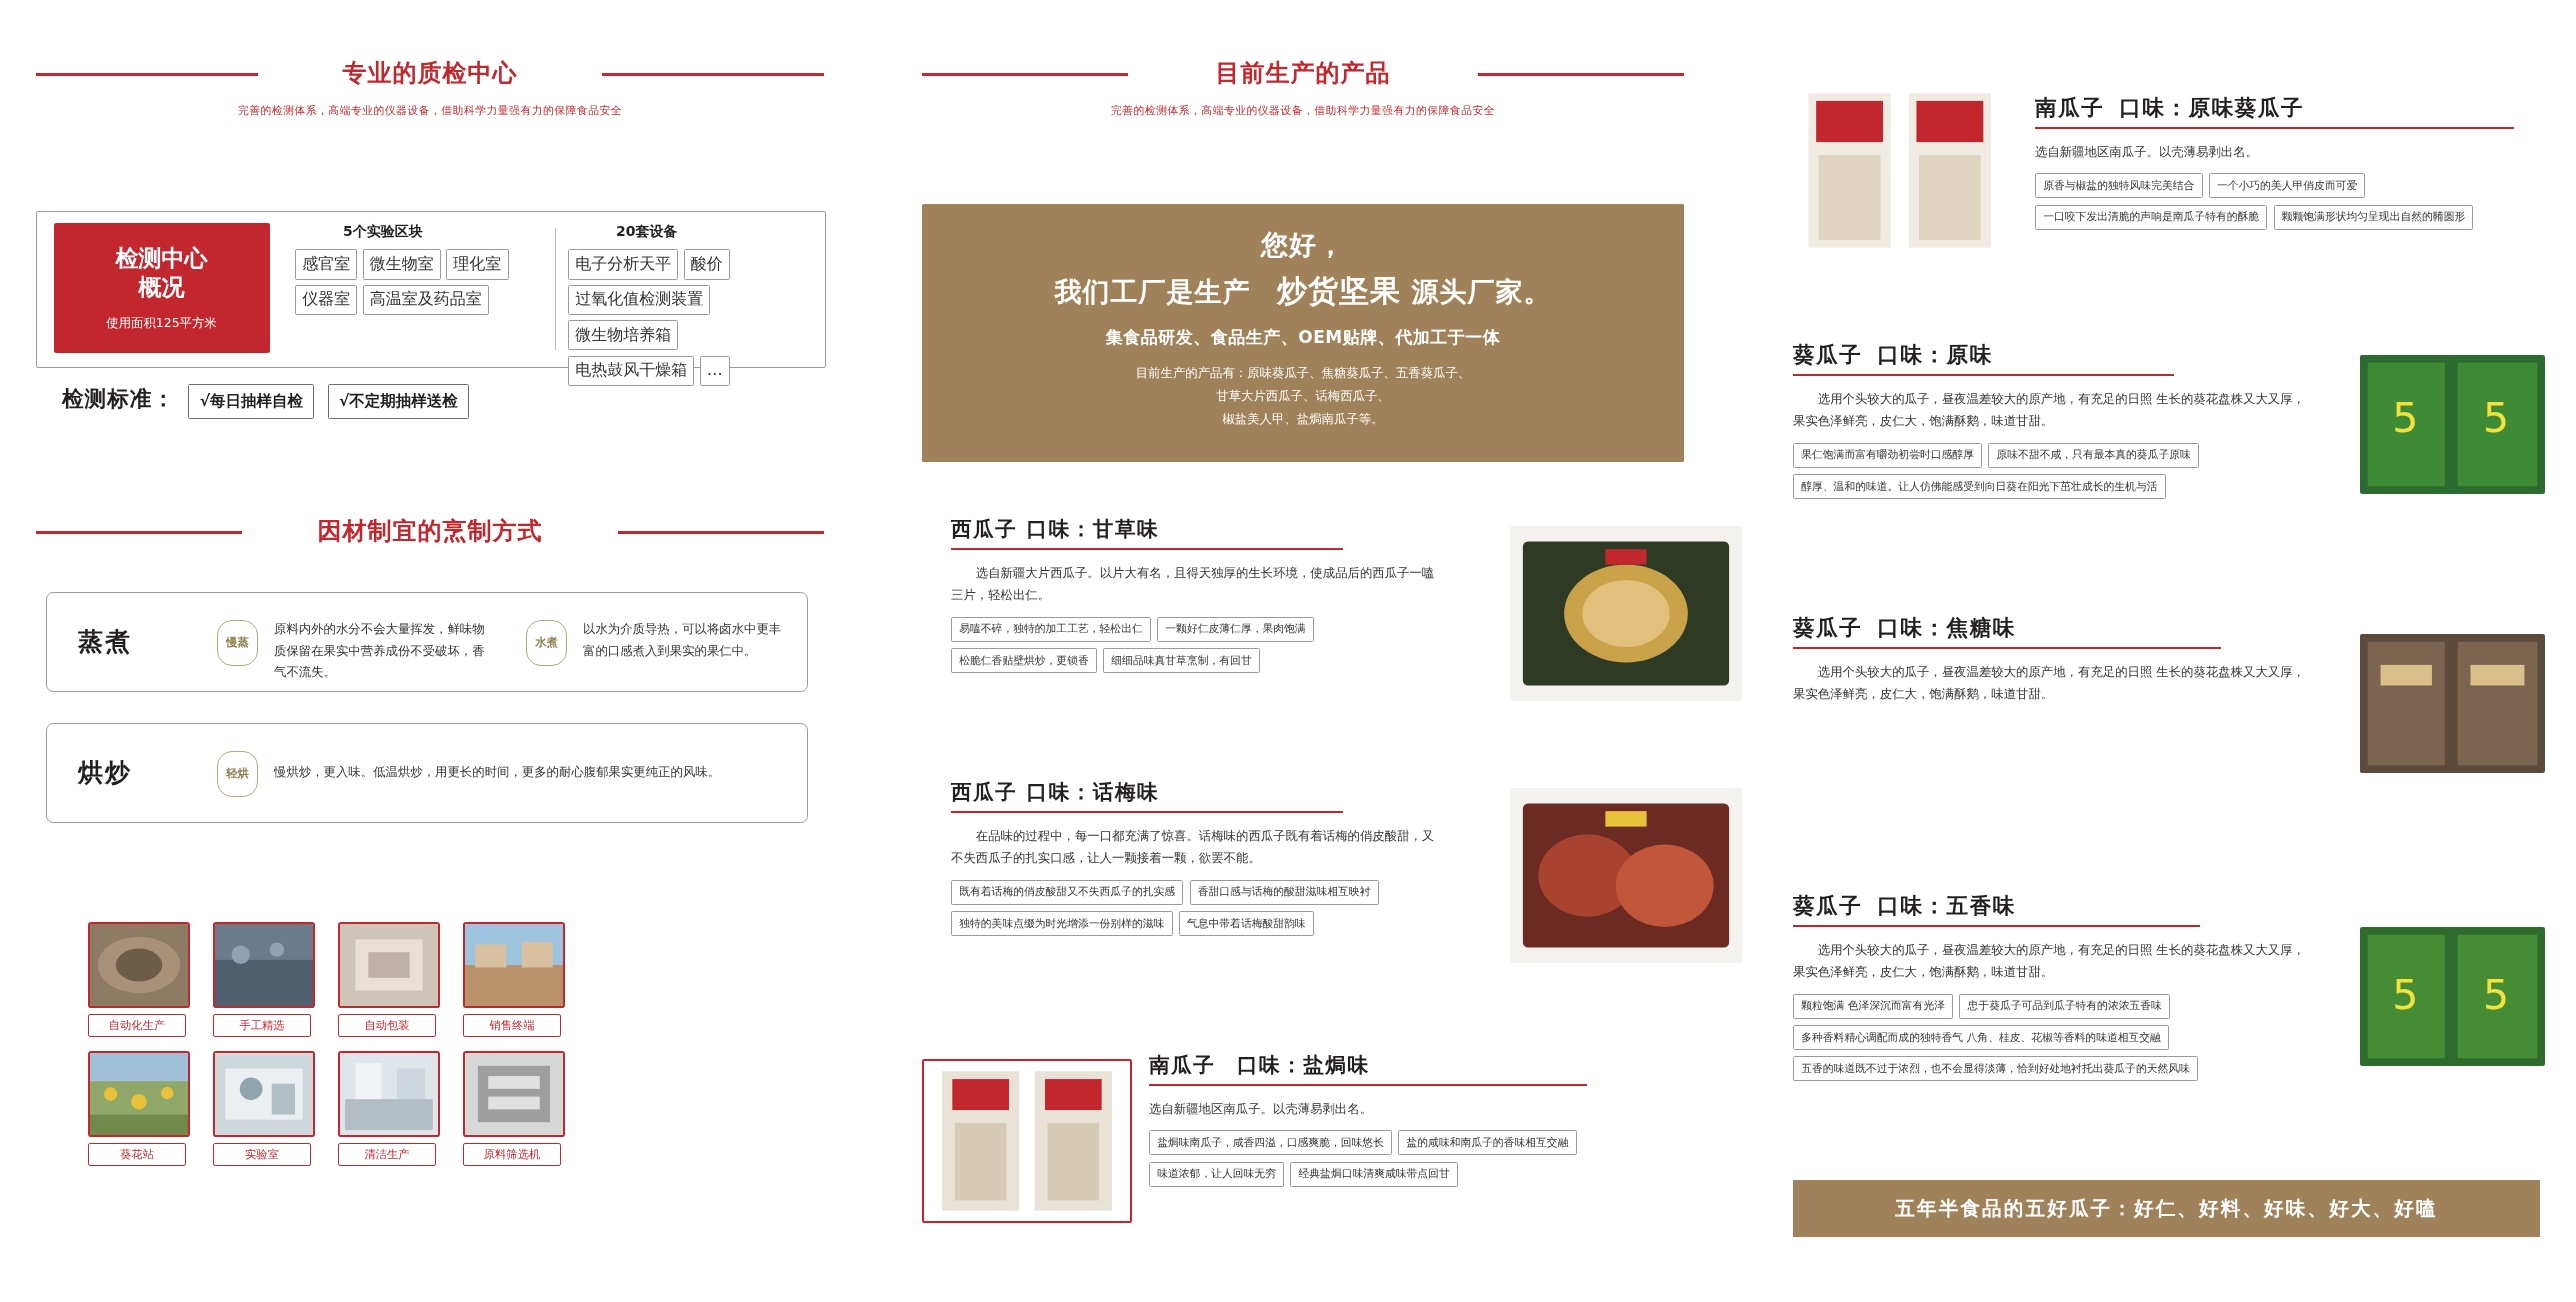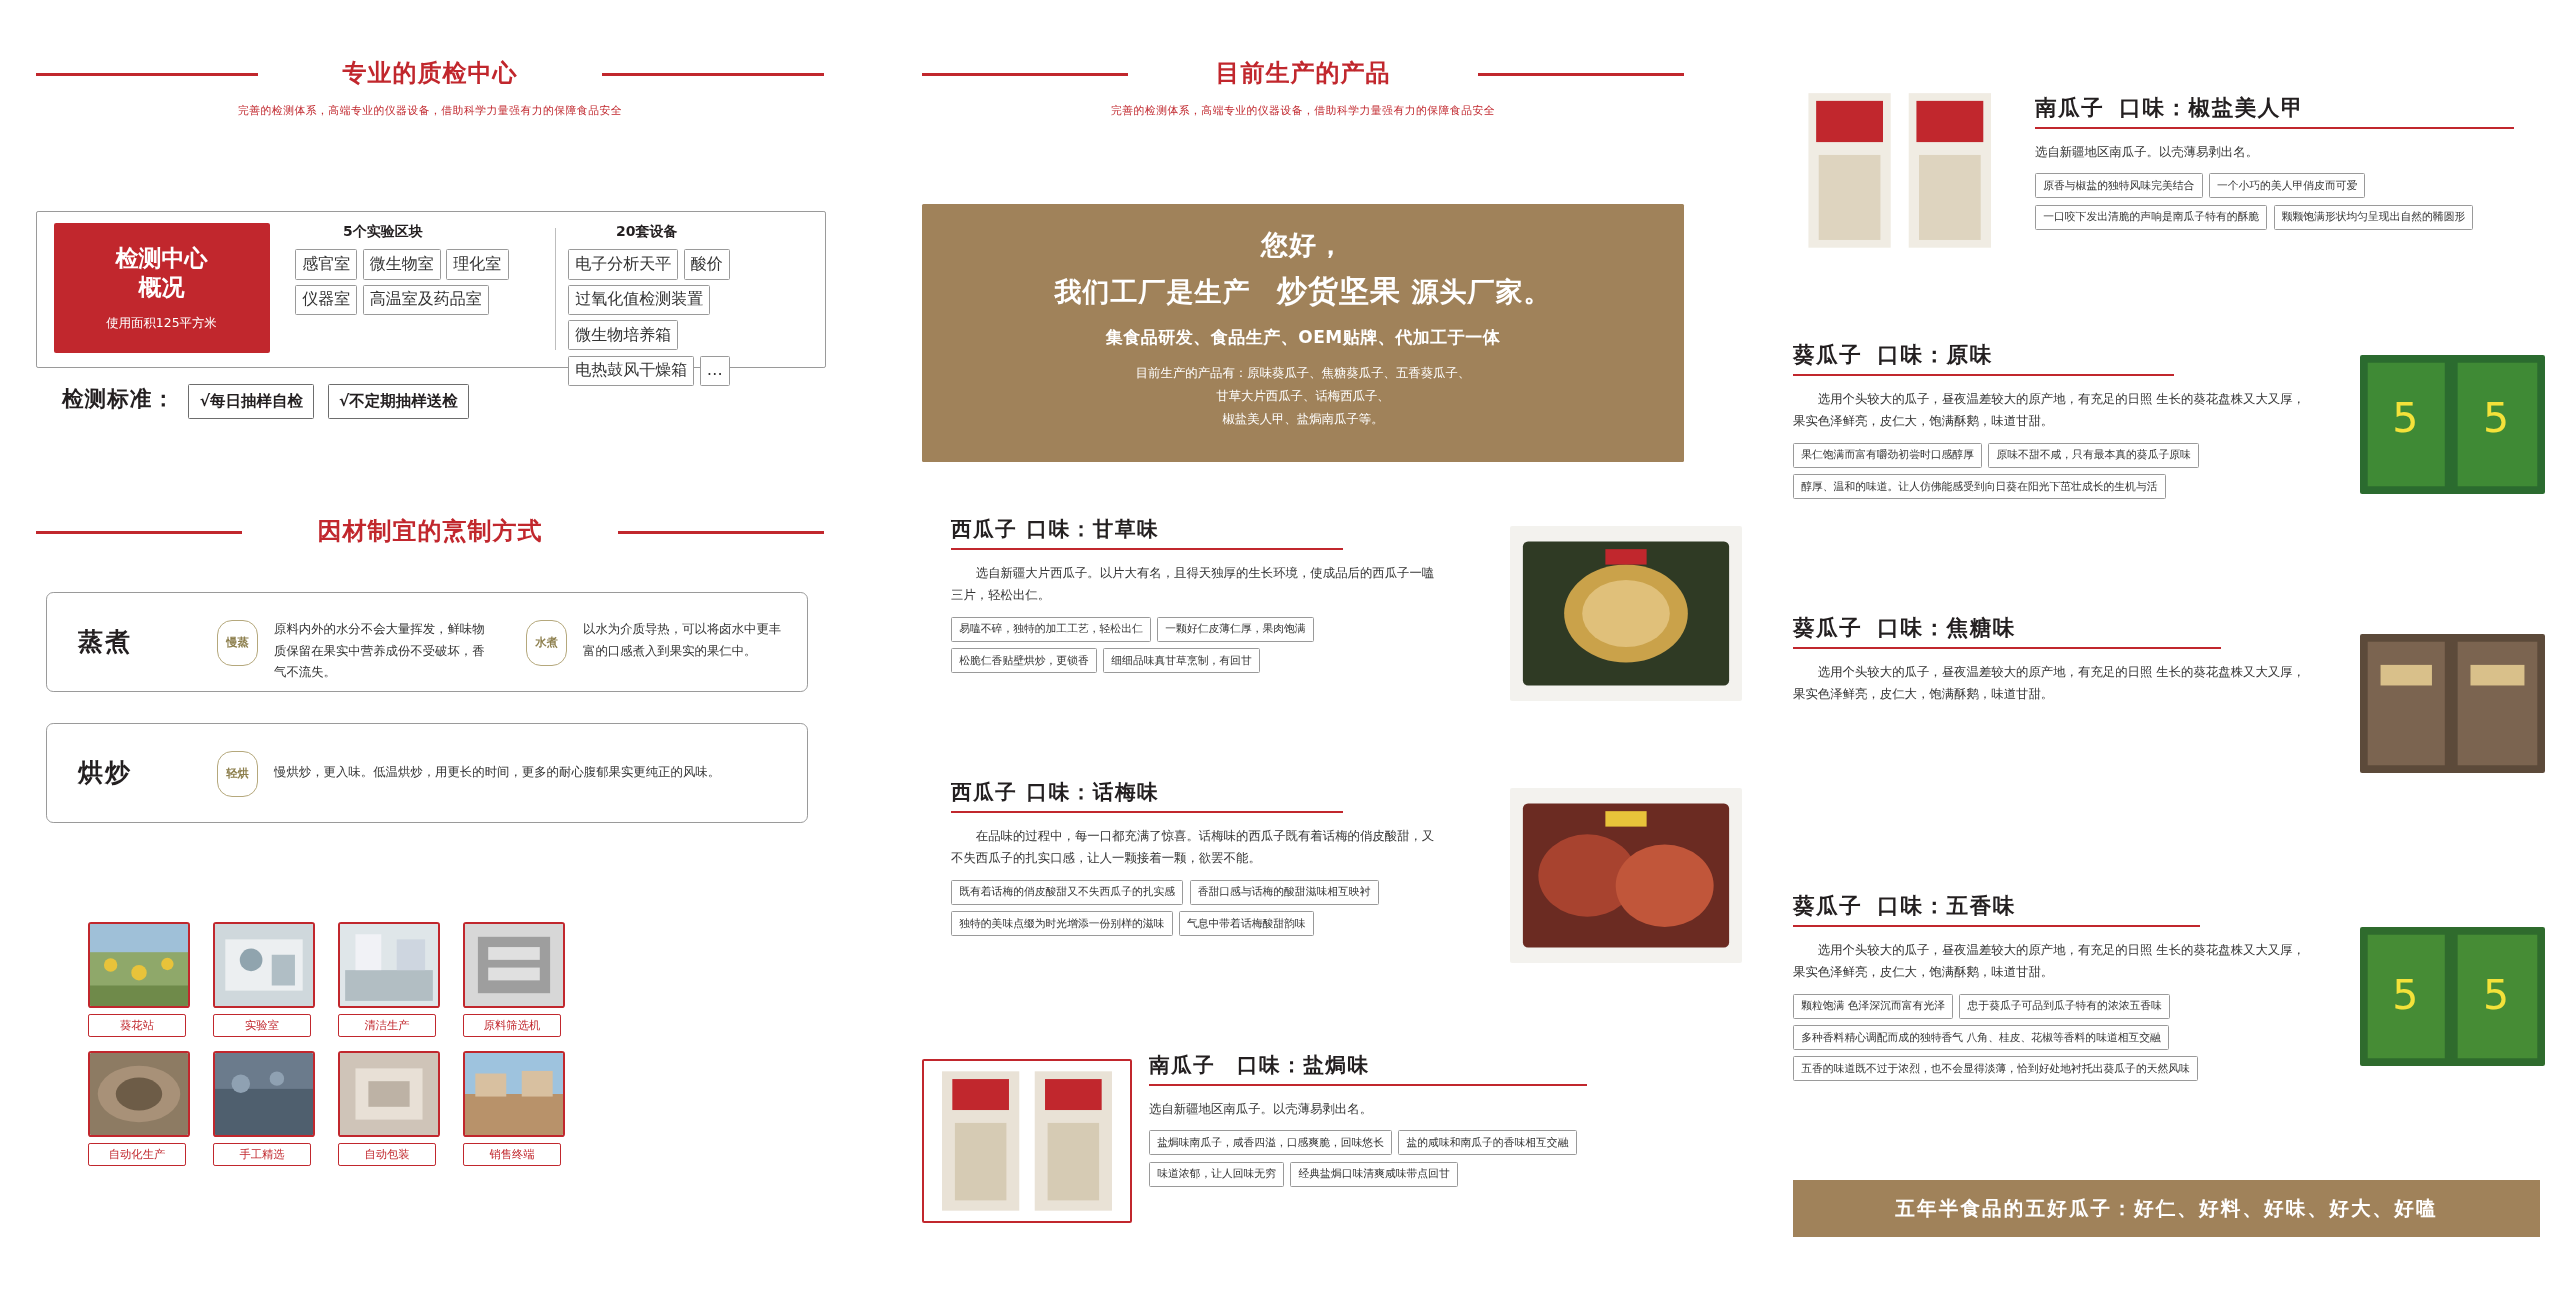--- a/index.html
+++ b/index.html
@@ -146,20 +146,64 @@
         </div>
       <div class="cook-txt" style="left:227px;top:37px;">慢烘炒，更入味。低温烘炒，用更长的时间，更多的耐心腹郁果实更纯正的风味。</div>
     </div>
   </div>
 
   <div class="photos">
     <div class="prow">
       <div class="pcell">
         <div class="pimg">
           <svg class="ph" viewBox="0 0 190 160" preserveAspectRatio="none">
+            <rect width="190" height="160" fill="#8d7b63"></rect>
+              <ellipse cx="95" cy="80" rx="80" ry="55" fill="#a89178"></ellipse>
+            <ellipse cx="95" cy="80" rx="45" ry="32" fill="#6d5c47"></ellipse>
+          </svg>
+        </div>
+        <div class="plabel">自动化生产</div>
+      </div>
+      <div class="pcell">
+        <div class="pimg">
+          <svg class="ph" viewBox="0 0 190 160" preserveAspectRatio="none">
+            <rect width="190" height="160" fill="#6b7b8c"></rect>
+              <rect y="70" width="190" height="90" fill="#4f5f6e"></rect>
+            <circle cx="50" cy="60" r="18" fill="#8fa1b2"></circle>
+              <circle cx="120" cy="50" r="14" fill="#8fa1b2"></circle>
+          </svg>
+        </div>
+        <div class="plabel">手工精选</div>
+      </div>
+      <div class="pcell">
+        <div class="pimg">
+          <svg class="ph" viewBox="0 0 190 160" preserveAspectRatio="none">
+            <rect width="190" height="160" fill="#cfc4b8"></rect>
+              <rect x="30" y="30" width="130" height="100" fill="#e8e0d6"></rect>
+            <rect x="55" y="55" width="80" height="50" fill="#bdb2a5"></rect>
+          </svg>
+        </div>
+        <div class="plabel">自动包装</div>
+      </div>
+      <div class="pcell">
+        <div class="pimg">
+          <svg class="ph" viewBox="0 0 190 160" preserveAspectRatio="none">
+            <rect width="190" height="160" fill="#9ec3de"></rect>
+              <rect y="80" width="190" height="80" fill="#b8926a"></rect>
+            <rect x="20" y="40" width="60" height="45" fill="#d8c0a0"></rect>
+              <rect x="110" y="35" width="60" height="50" fill="#d8c0a0"></rect>
+          </svg>
+        </div>
+        <div class="plabel">销售终端</div>
+      </div>
+    </div>
+    <div class="prow">
+      <div class="pcell">
+        <div class="pimg">
+          <svg class="ph" viewBox="0 0 190 160" preserveAspectRatio="none">
             <rect width="190" height="160" fill="#8fa86a"></rect>
               <rect y="0" width="190" height="55" fill="#9fc0d8"></rect>
             <circle cx="40" cy="80" r="13" fill="#e8c33a"></circle>
               <circle cx="95" cy="95" r="15" fill="#e8c33a"></circle>
               <circle cx="150" cy="78" r="12" fill="#e8c33a"></circle>
             <rect y="120" width="190" height="40" fill="#6f8a4a"></rect>
           </svg>
         </div>
         <div class="plabel">葵花站</div>
       </div>
@@ -188,64 +232,20 @@
       <div class="pcell">
         <div class="pimg">
           <svg class="ph" viewBox="0 0 190 160" preserveAspectRatio="none">
             <rect width="190" height="160" fill="#d7d7d7"></rect>
               <rect x="25" y="25" width="140" height="110" fill="#9e9e9e"></rect>
             <rect x="45" y="45" width="100" height="25" fill="#e0e0e0"></rect>
               <rect x="45" y="85" width="100" height="25" fill="#e0e0e0"></rect>
           </svg>
         </div>
         <div class="plabel">原料筛选机</div>
-      </div>
-    </div>
-    <div class="prow">
-      <div class="pcell">
-        <div class="pimg">
-          <svg class="ph" viewBox="0 0 190 160" preserveAspectRatio="none">
-            <rect width="190" height="160" fill="#8d7b63"></rect>
-              <ellipse cx="95" cy="80" rx="80" ry="55" fill="#a89178"></ellipse>
-            <ellipse cx="95" cy="80" rx="45" ry="32" fill="#6d5c47"></ellipse>
-          </svg>
-        </div>
-        <div class="plabel">自动化生产</div>
-      </div>
-      <div class="pcell">
-        <div class="pimg">
-          <svg class="ph" viewBox="0 0 190 160" preserveAspectRatio="none">
-            <rect width="190" height="160" fill="#6b7b8c"></rect>
-              <rect y="70" width="190" height="90" fill="#4f5f6e"></rect>
-            <circle cx="50" cy="60" r="18" fill="#8fa1b2"></circle>
-              <circle cx="120" cy="50" r="14" fill="#8fa1b2"></circle>
-          </svg>
-        </div>
-        <div class="plabel">手工精选</div>
-      </div>
-      <div class="pcell">
-        <div class="pimg">
-          <svg class="ph" viewBox="0 0 190 160" preserveAspectRatio="none">
-            <rect width="190" height="160" fill="#cfc4b8"></rect>
-              <rect x="30" y="30" width="130" height="100" fill="#e8e0d6"></rect>
-            <rect x="55" y="55" width="80" height="50" fill="#bdb2a5"></rect>
-          </svg>
-        </div>
-        <div class="plabel">自动包装</div>
-      </div>
-      <div class="pcell">
-        <div class="pimg">
-          <svg class="ph" viewBox="0 0 190 160" preserveAspectRatio="none">
-            <rect width="190" height="160" fill="#9ec3de"></rect>
-              <rect y="80" width="190" height="80" fill="#b8926a"></rect>
-            <rect x="20" y="40" width="60" height="45" fill="#d8c0a0"></rect>
-              <rect x="110" y="35" width="60" height="50" fill="#d8c0a0"></rect>
-          </svg>
-        </div>
-        <div class="plabel">销售终端</div>
       </div>
     </div>
   </div>
 
   <div class="sec-title" style="position:absolute;left:922px;top:57px;width:762px;">
     <div class="rule" style="left:0;width:206px;"></div>
     <div class="rule" style="right:0;width:206px;"></div>
     <span class="t">目前生产的产品</span>
   </div>
   <div class="sub" style="position:absolute;left:922px;top:95px;width:762px;">完善的检测体系，高端专业的仪器设备，借助科学力量强有力的保障食品安全</div>
@@ -346,21 +346,21 @@
       <rect x="225" y="10" width="160" height="300" fill="#f0ece3"></rect>
       <rect x="45" y="25" width="130" height="80" fill="#c1272d"></rect>
       <rect x="240" y="25" width="130" height="80" fill="#c1272d"></rect>
       <rect x="50" y="130" width="120" height="165" fill="#ded4bf"></rect>
       <rect x="245" y="130" width="120" height="165" fill="#ded4bf"></rect>
     </svg>
   </div>
   <div class="rprod" style="left:2035px;top:93px;width:505px;">
     <div class="ptitle">
       <span class="rname">南瓜子</span>
-      <span class="rname" style="margin-left:12.4px;">口味：椒盐美人甲</span>
+      <span class="rname" style="margin-left:12.4px;">口味：原味葵瓜子</span>
     </div>
     <div class="uline" style="width:479px;"></div>
     <div class="pdesc" style="text-indent:0;width:484px;">选自新疆地区南瓜子。以壳薄易剥出名。</div>
     <div class="featgrid" style="width:495px;">
       <div class="feat">原香与椒盐的独特风味完美结合</div>
       <div class="feat">一个小巧的美人甲俏皮而可爱</div>
       <div class="feat">一口咬下发出清脆的声响是南瓜子特有的酥脆</div>
       <div class="feat">颗颗饱满形状均匀呈现出自然的鞴圆形</div>
     </div>
   </div>

